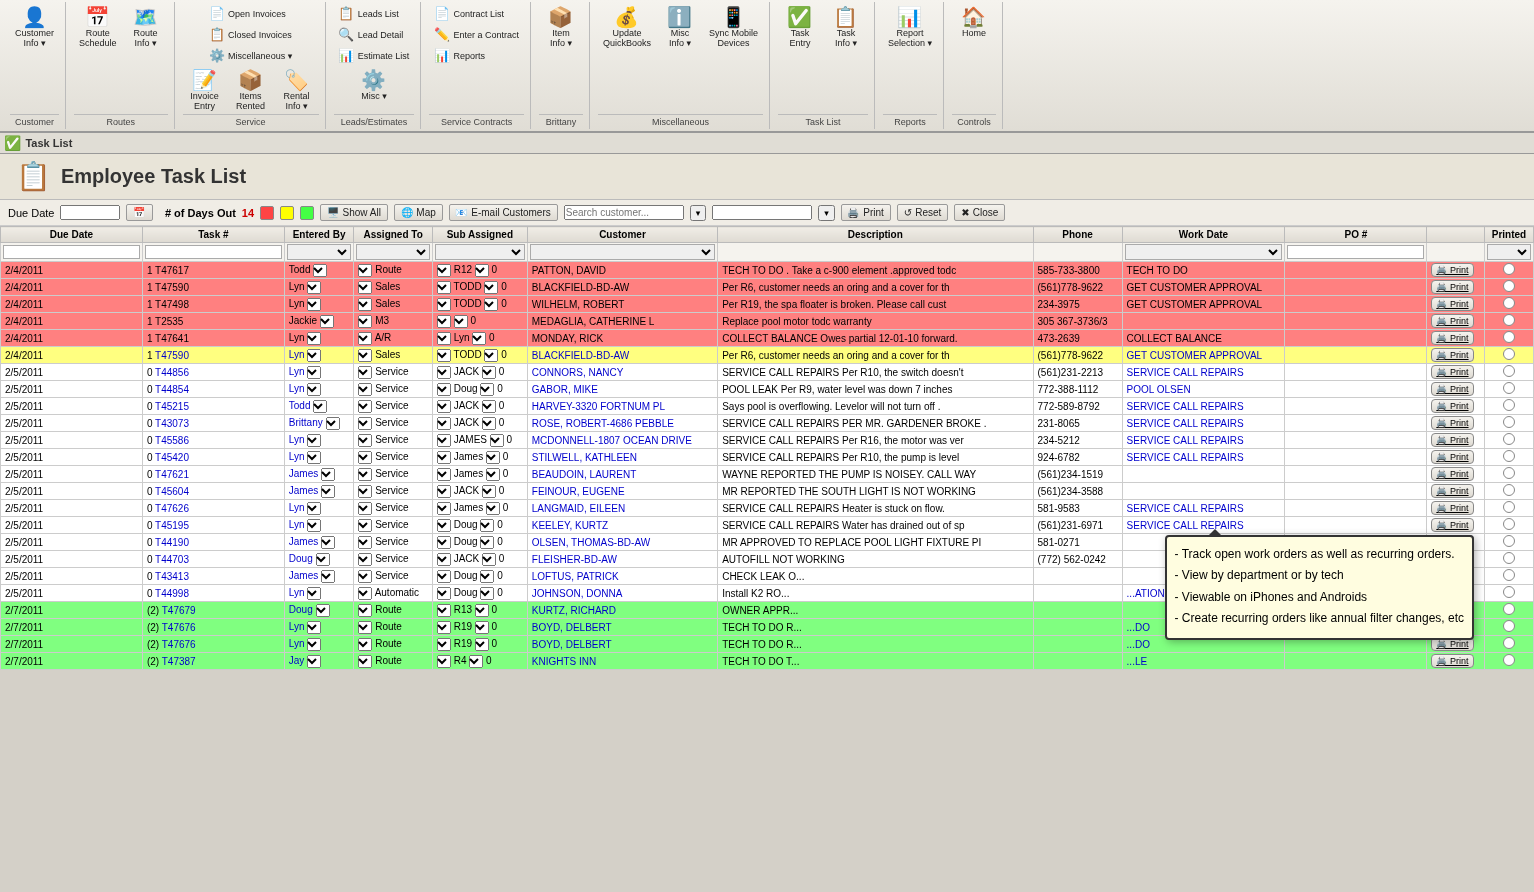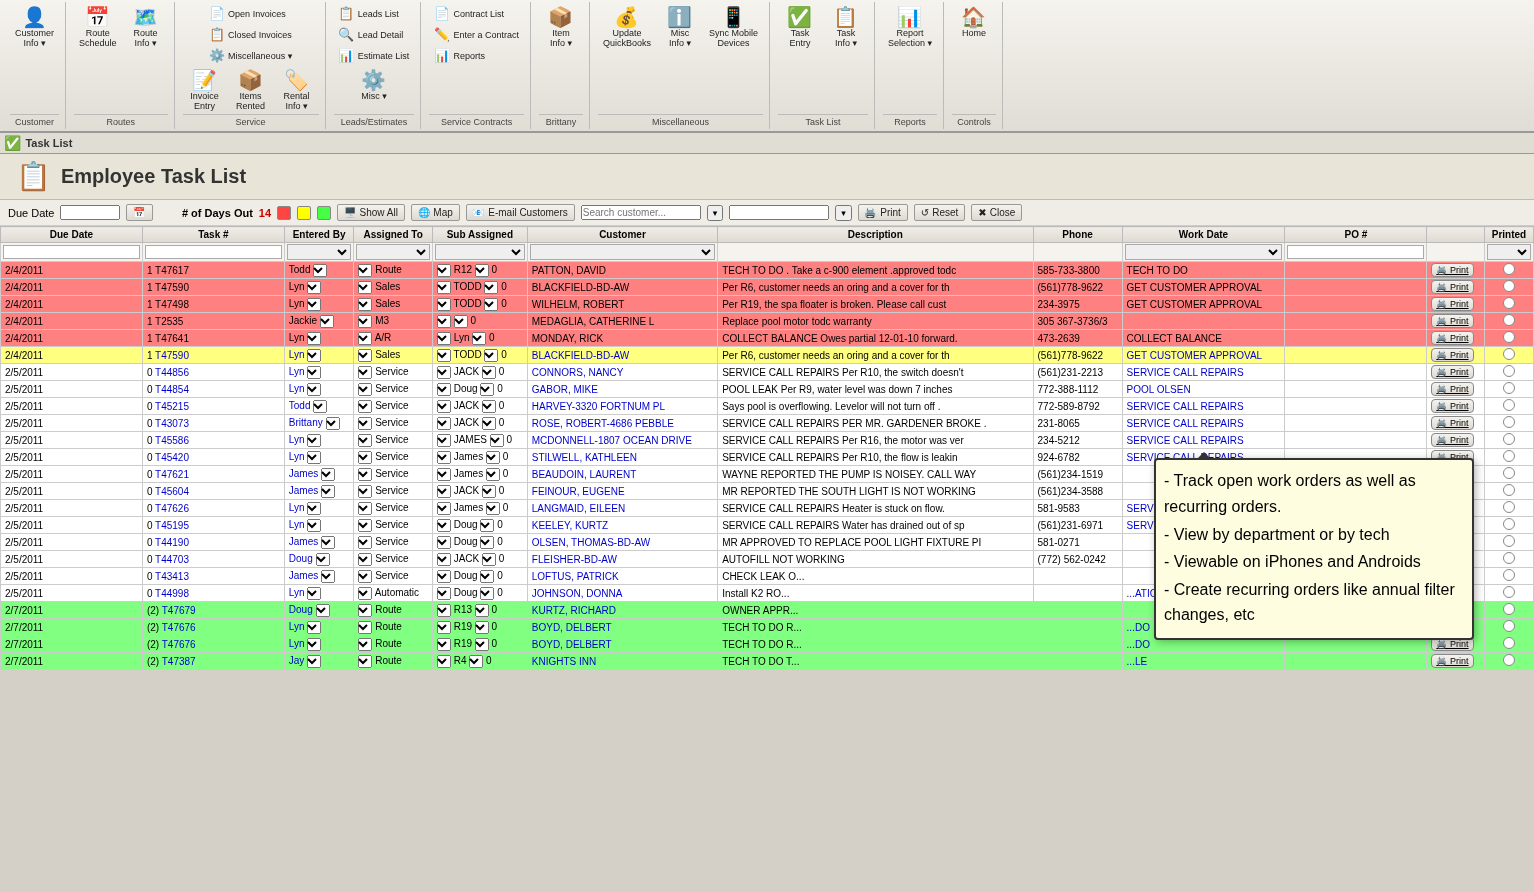--- a/index.html
+++ b/index.html
@@ -161,21 +161,21 @@
       display: inline-block;
     }
 
     
     #callout {
       position: absolute;
       background: #fffde0;
       border: 2px solid #333;
       border-radius: 4px;
       padding: 8px 8px;
-      font-size: 16px;
+      font-size: 12px;
       line-height: 1.6;
       max-width: 320px;
       z-index: 100;
       box-shadow: 2px 2px 8px rgba(0,0,0,0.3);
       bottom: 80px;
       right: 260px;
     }
     #callout::before {
       content: '';
       position: absolute;
@@ -358,21 +358,21 @@
   <span class="page-title">Employee Task List</span>
 </div>
 
 <div id="controls-bar">
   <span>Due Date</span>
   <input type="text" style="width: 60px; font-size: 10px;">
   <button class="ctrl-btn">
     <span>📅</span>
   </button>
 
-  <span style="margin-left:23px;" class="days-out-label"># of Days Out</span>
+  <span style="margin-left:6px;" class="days-out-label"># of Days Out</span>
   <span class="days-out-value">14</span>
 
   <span class="color-dot" style="background:#ff4444;"></span>
   <span class="color-dot" style="background:#ffff00;"></span>
   <span class="color-dot" style="background:#44ff44;"></span>
 
   <button class="ctrl-btn">
     <span>🖥️</span>
     <span>Show All</span>
   </button>
@@ -818,21 +818,21 @@
       </td>
       <td>
         <select style="font-size:8px;width:14px;padding:0;"><option>▾</option></select>
         James
         <select style="font-size:8px;width:14px;padding:0;"><option>▾</option></select>
         0
       </td>
       <td>
         <a href="#">STILWELL, KATHLEEN</a>
       </td>
-      <td>SERVICE CALL REPAIRS  Per R10, the flow is leakin</td>
+      <td>SERVICE CALL REPAIRS  Per R10, the pump is level</td>
       <td>924-6782</td>
       <td>
         <a href="#">SERVICE CALL REPAIRS</a>
       </td>
       <td></td>
       <td>
         <button class="print-btn">🖨️ Print</button>
       </td>
       <td style="text-align:center;">
         <span class="radio-dot"></span>

